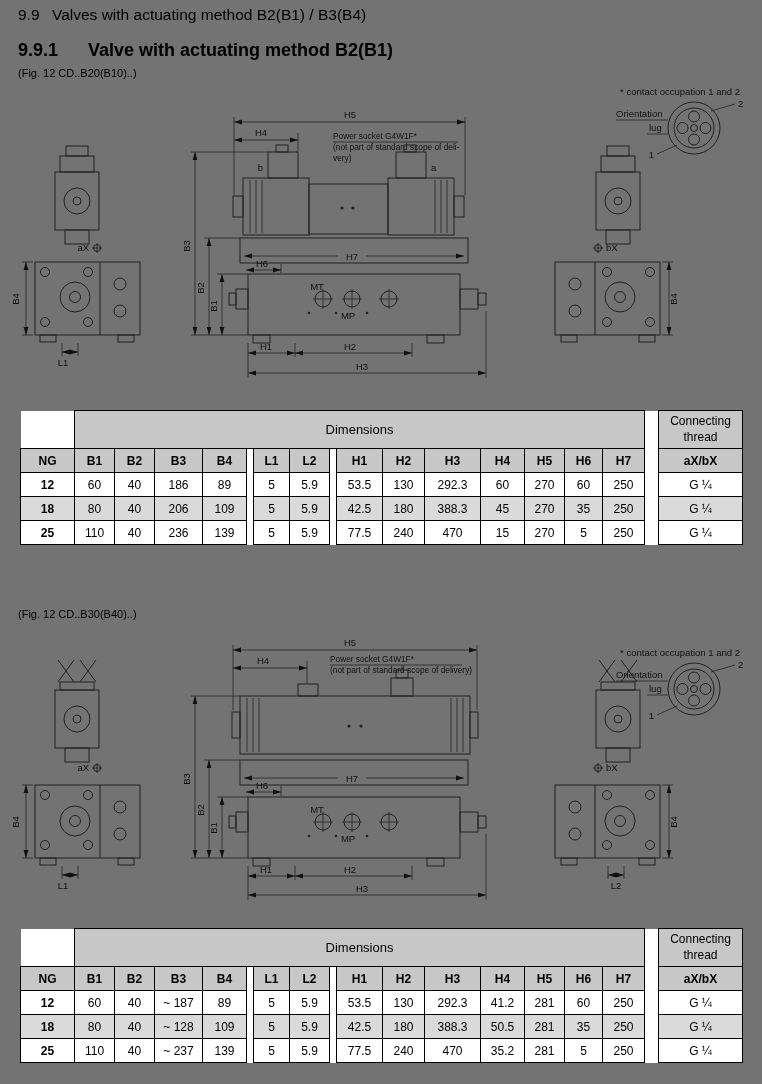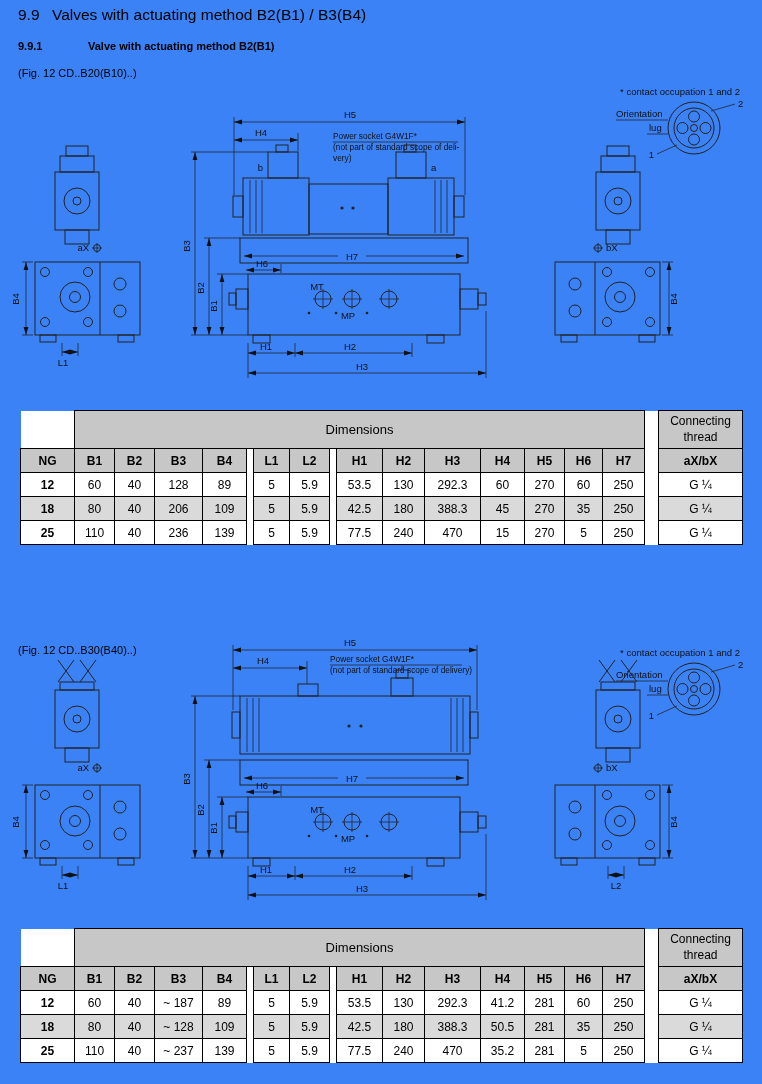--- a/index.html
+++ b/index.html
@@ -1,22 +1,22 @@
 <!DOCTYPE html>
 <html><head>
 <meta charset="utf-8">
 <style>
   * { box-sizing: border-box; }
   html, body { margin:0; padding:0; background:#fff; }
-  .page { position:relative; width:762px; height:1084px; background:#3b82f6;
+  .page { position:relative; width:762px; height:1084px; background:#737373;
           font-family:"Liberation Sans","DejaVu Sans",sans-serif; color:#000; overflow:hidden; }
   .abs { position:absolute; }
   h1 { font-size:15.5px; font-weight:normal; margin:0; }
   .h1num { display:inline-block; width:34px; }
-  h2 { font-size:11px; font-weight:bold; margin:0; }
+  h2 { font-size:18px; font-weight:bold; margin:0; }
   .h2num { display:inline-block; width:70px; }
   .figcap { font-size:11px; }
 
   svg.drawings { position:absolute; left:0; top:0; width:762px; height:1084px; }
   svg text { font-family:"Liberation Sans","DejaVu Sans",sans-serif; font-size:9.5px; fill:#111; }
   svg .t8 { font-size:8.3px; }
   .s { fill:none; stroke:#222; stroke-width:1; }
   .d { fill:none; stroke:#222; stroke-width:0.75; }
   .dim  { fill:none; stroke:#222; stroke-width:0.75; marker-start:url(#as); marker-end:url(#ae); }
   .dimL { fill:none; stroke:#222; stroke-width:0.75; marker-start:url(#as); }
@@ -44,21 +44,21 @@
 
   <h1 class="abs" style="left:18px;top:6px">
     <span class="h1num">9.9</span><span>Valves with actuating method B2(B1) / B3(B4)</span>
   </h1>
 
   <h2 class="abs" style="left:18px;top:40px">
     <span class="h2num">9.9.1</span><span>Valve with actuating method B2(B1)</span>
   </h2>
   <div class="abs figcap" style="left:18px;top:67px">(Fig. 12 CD..B20(B10)..)</div>
 
-  <div class="abs figcap" style="left:18px;top:644px">(Fig. 12 CD..B30(B40)..)</div>
+  <div class="abs figcap" style="left:18px;top:608px">(Fig. 12 CD..B30(B40)..)</div>
 
   <svg class="drawings" viewBox="0 0 762 1084">
     <defs>
       <marker id="ae" markerWidth="9" markerHeight="7" refX="8" refY="3" orient="auto" markerUnits="userSpaceOnUse">
           <path d="M0,0.6 L8,3 L0,5.4 Z" fill="#111"></path>
         </marker>
       <marker id="as" markerWidth="9" markerHeight="7" refX="0" refY="3" orient="auto" markerUnits="userSpaceOnUse">
           <path d="M8,0.6 L0,3 L8,5.4 Z" fill="#111"></path>
         </marker>
     </defs>
@@ -442,21 +442,21 @@
             <th>H5</th>
             <th>H6</th>
             <th>H7</th>
             <td class="gapw"></td>
             <th>aX/bX</th>
           </tr>
       <tr class="data">
             <td class="c0">12</td>
             <td>60</td>
             <td>40</td>
-            <td>128</td>
+            <td>186</td>
             <td>89</td>
             <td class="gap"></td>
             <td>5</td>
             <td>5.9</td>
             <td class="gap"></td>
             <td>53.5</td>
             <td>130</td>
             <td>292.3</td>
             <td>60</td>
             <td>270</td>

